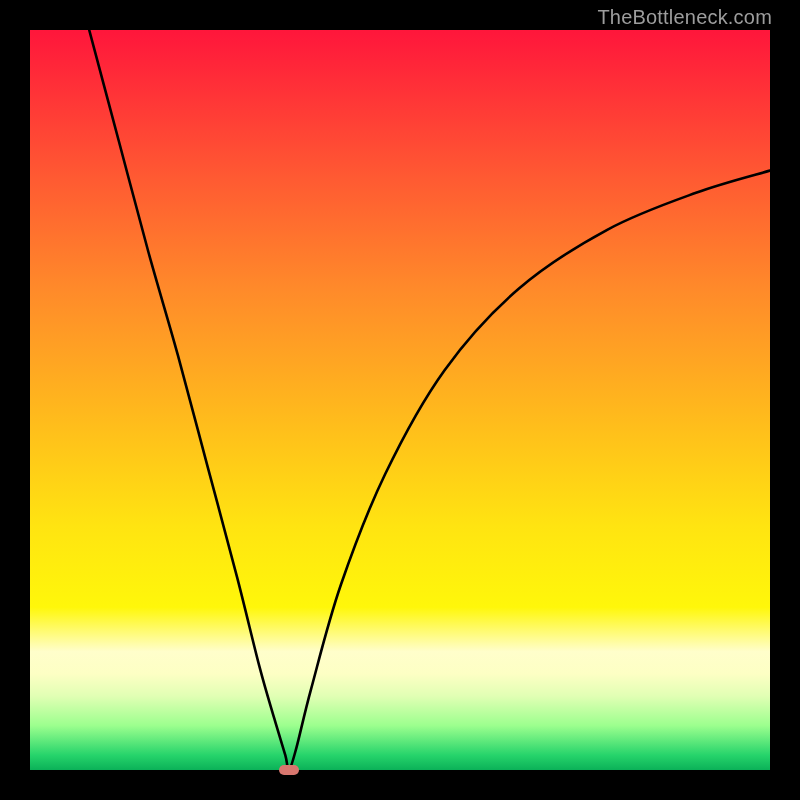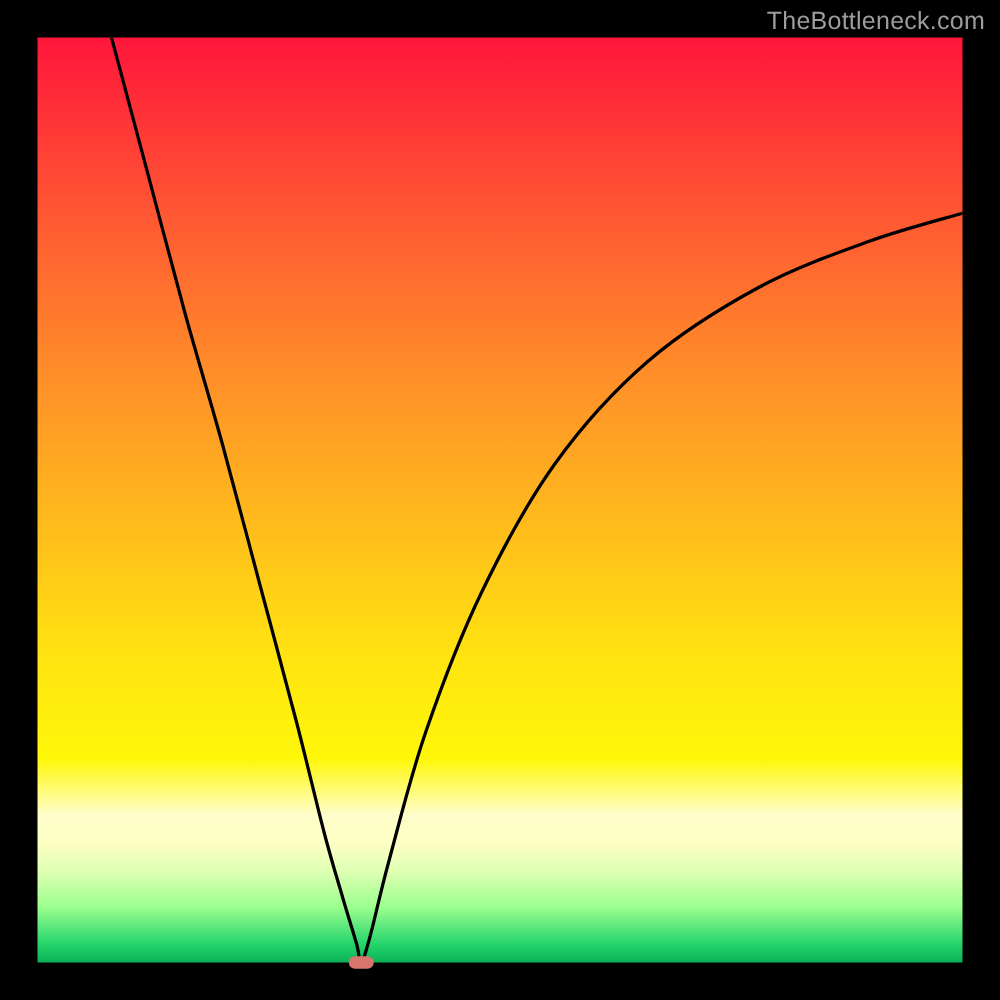--- a/index.html
+++ b/index.html
@@ -51,21 +51,21 @@
     position: absolute;
     width: 20px;
     height: 10px;
     border-radius: 5px;
     background: #d8766e;
     transform: translate(-50%, -50%);
   }
   .watermark {
     position: absolute;
     top: 6px;
-    right: 12px;
+    right: 28px;
     color: #9d9d9d;
     font-size: 20px;
     font-weight: 400;
     letter-spacing: 0.2px;
   }
 </style>
 </head>
 <body>
 
 <div class="frame">

